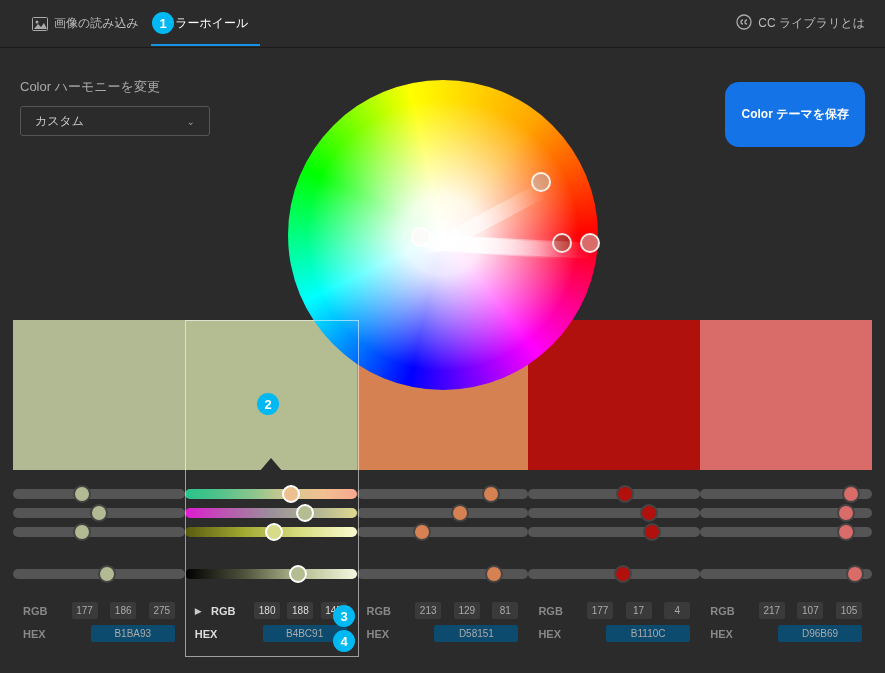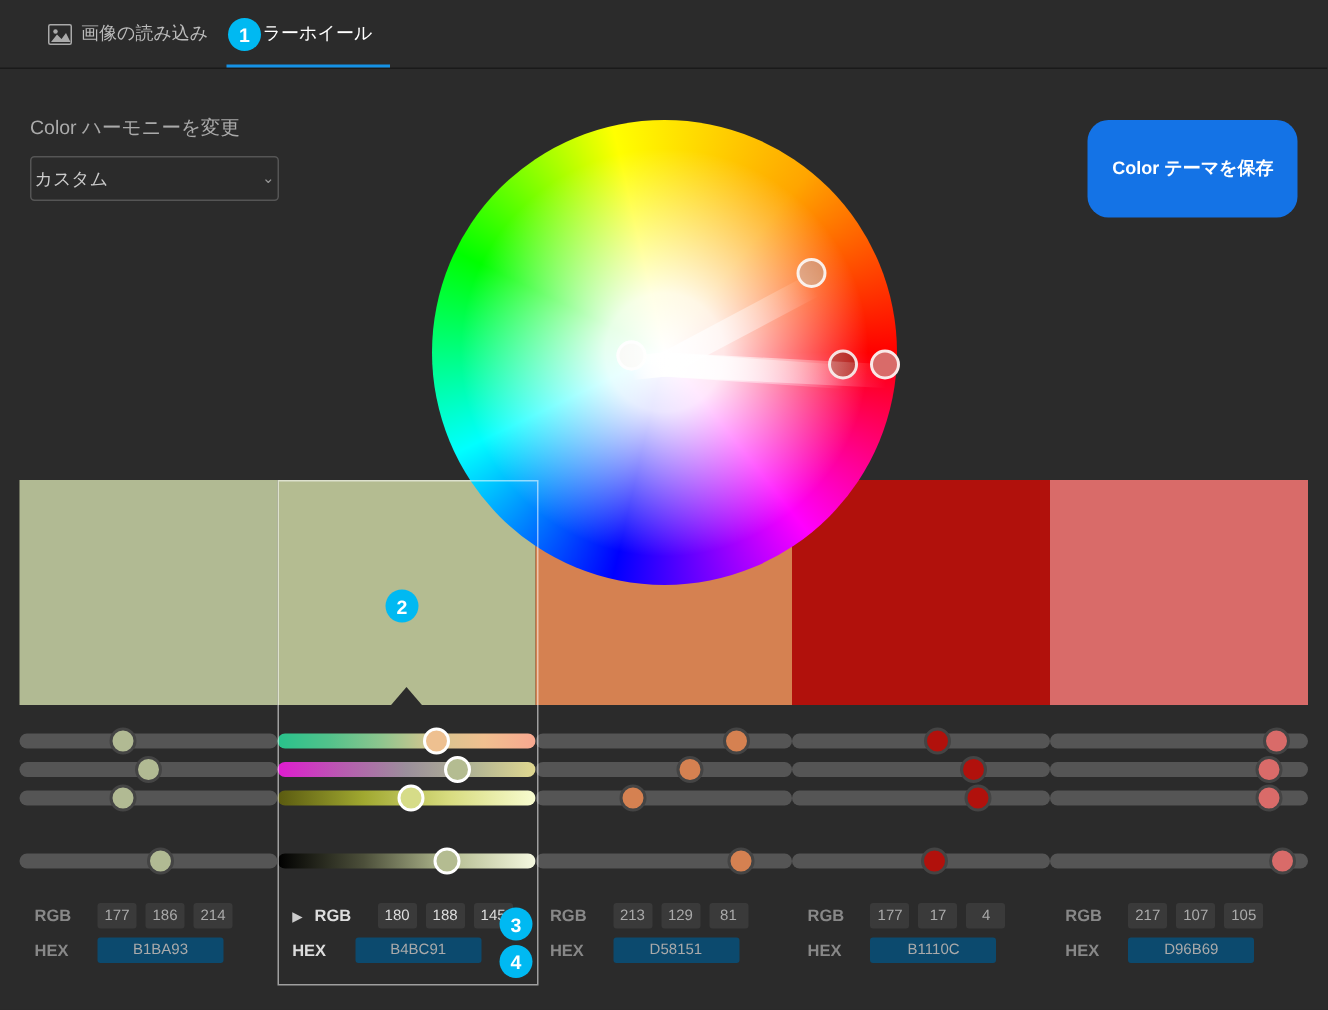--- a/index.html
+++ b/index.html
@@ -9,21 +9,21 @@
   .tab{display:flex;align-items:center;gap:6px;padding:0 12px 14px 12px;color:#bbb;cursor:pointer;position:relative;}
   .tab.active{color:#fff;}
   .tab.active::after{content:"";position:absolute;left:0;right:0;bottom:0;height:2px;background:#1592e6;}
   .image-icon svg{display:block;}
   .topbar .spacer{flex:1;}
   .cc-link{display:flex;align-items:center;gap:6px;color:#bbb;padding-bottom:14px;}
   .hr{height:1px;background:#1a1a1a;margin:0 0 30px 0;}
   
   .content{position:relative;padding:0 20px;}
   .harmony-label{color:#aaa;margin-bottom:10px;font-size:13px;}
-  .harmony-select{width:160px;height:28px;border:1px solid #555;border-radius:3px;display:flex;align-items:center;padding:0 2px;color:#ccc;justify-content:space-between;cursor:pointer;}
+  .harmony-select{width:160px;height:28px;border:1px solid #555;border-radius:3px;display:flex;align-items:center;padding:0 14px;color:#ccc;justify-content:space-between;cursor:pointer;}
   .chev{font-size:10px;color:#999;}
   .save-btn{position:absolute;right:20px;top:4px;background:#1473e6;color:#fff;border-radius:14px;padding:24px 16px;font-size:12px;font-weight:600;cursor:pointer;}
   
   .wheel-wrap{position:absolute;left:50%;top:80px;transform:translateX(-50%);width:310px;height:310px;z-index:30;}
   .wheel{width:310px;height:310px;border-radius:50%;background:conic-gradient(from 90deg,red,magenta,blue,cyan,lime,yellow,orange,red);position:relative;}
   .wheel::after{content:"";position:absolute;inset:0;border-radius:50%;background:radial-gradient(circle at center,#fff 0%,rgba(255,255,255,0.9) 18%,rgba(255,255,255,0) 62%);}
   .wheel .stem{position:absolute;left:50%;top:50%;height:16px;transform-origin:0 50%;background:linear-gradient(to right,rgba(255,255,255,0.9),rgba(255,255,255,0));pointer-events:none;}
   .wheel .dot{position:absolute;width:16px;height:16px;border-radius:50%;border:2px solid rgba(255,255,255,0.85);transform:translate(-50%,-50%);}
   
   .swatches{position:absolute;left:13px;right:13px;top:320px;height:150px;display:flex;}
@@ -36,21 +36,21 @@
   .slider-col .track{height:10px;border-radius:5px;background:#555;position:relative;}
   .slider-col .knob{position:absolute;top:50%;width:14px;height:14px;border-radius:50%;transform:translate(-50%,-50%);border:2px solid #444;}
   .slider-col.sel .track.hue{background:linear-gradient(to right,#28c28b,#52c28b,#8dc68e,#d6c690,#f0c090,#f8a890);}
   .slider-col.sel .track.sat{background:linear-gradient(to right,#e01bd0,#b85bb0,#9b8f9b,#b0b394,#e0d890);}
   .slider-col.sel .track.lig{background:linear-gradient(to right,#5a5a10,#a0a830,#d8dc80,#f8fcd0);}
   .slider-col.sel .track.val{background:linear-gradient(to right,#000,#4c4f3a,#b4bc91,#f5f8e0);}
   .slider-col.sel .knob{border-color:#fff;background:transparent;}
   
   .readouts{position:absolute;left:13px;right:13px;top:596px;display:flex;}
   .readcol{flex:1;padding:6px 10px;color:#777;}
-  .readcol .line{display:flex;align-items:center;gap:6px;margin-bottom:6px;}
+  .readcol .line{display:flex;align-items:center;gap:6px;margin-bottom:6px;justify-content:space-between;}
   .readcol .lbl{width:36px;color:#888;font-weight:600;font-size:11px;}
   .numbox{background:#3a3a3a;color:#aaa;font-size:10px;padding:3px 0;width:26px;text-align:center;border-radius:2px;}
   .readcol.sel .lbl{color:#ddd;}
   .readcol.sel .numbox{color:#ddd;}
   .hexbox{background:#0c4a6e;color:#aaa;font-size:10px;padding:3px 6px;border-radius:2px;min-width:72px;text-align:center;}
   .readcol .tri{color:#ccc;font-size:9px;margin-right:2px;}
   
   .sel-frame{position:absolute;border:1px solid rgba(255,255,255,0.55);pointer-events:none;z-index:40;}
   
   .callout{position:absolute;width:22px;height:22px;border-radius:50%;background:#00b9f2;color:#fff;font-weight:700;font-size:13px;display:flex;align-items:center;justify-content:center;z-index:100;}
@@ -67,20 +67,30 @@
             <circle cx="5" cy="5" r="1.5" fill="#aaa"></circle>
             <path d="M2 12 L6 7 L9 10 L12 6 L15 12 Z" fill="#aaa"></path>
           </svg>
     </span>
     <span>画像の読み込み</span>
   </div>
   <div class="tab active">
     <span>カラーホイール</span>
   </div>
   <div class="spacer"></div>
+  <div class="cc-link">
+    <span>
+      <svg width="16" height="16" viewBox="0 0 16 16">
+            <circle cx="8" cy="8" r="7" fill="none" stroke="#aaa" stroke-width="1.3"></circle>
+            <path d="M7 6a2 2 0 1 0 0 4" fill="none" stroke="#aaa" stroke-width="1.3"></path>
+            <path d="M11 6a2 2 0 1 0 0 4" fill="none" stroke="#aaa" stroke-width="1.3"></path>
+          </svg>
+    </span>
+    <span>CC ライブラリとは</span>
+  </div>
 </div>
 <div class="hr"></div>
 
 <div class="content">
   <div class="harmony-label">Color ハーモニーを変更</div>
   <div class="harmony-select">
     <span>カスタム</span>
     <span class="chev">⌄</span>
   </div>
   <div class="save-btn">Color テーマを保存</div>
@@ -188,21 +198,21 @@
         </div>
       </div>
     </div>
 
 <div class="readouts" id="readouts">
       <div class="readcol">
         <div class="line">
           <span class="lbl">RGB</span>
           <span class="numbox">177</span>
           <span class="numbox">186</span>
-          <span class="numbox">214</span>
+          <span class="numbox">275</span>
         </div>
         <div class="line">
           <span class="lbl">HEX</span>
           <span class="hexbox">B1BA93</span>
         </div>
       </div>
       <div class="readcol sel">
         <div class="line">
           <span class="tri">▶</span>
           <span class="lbl">RGB</span>

